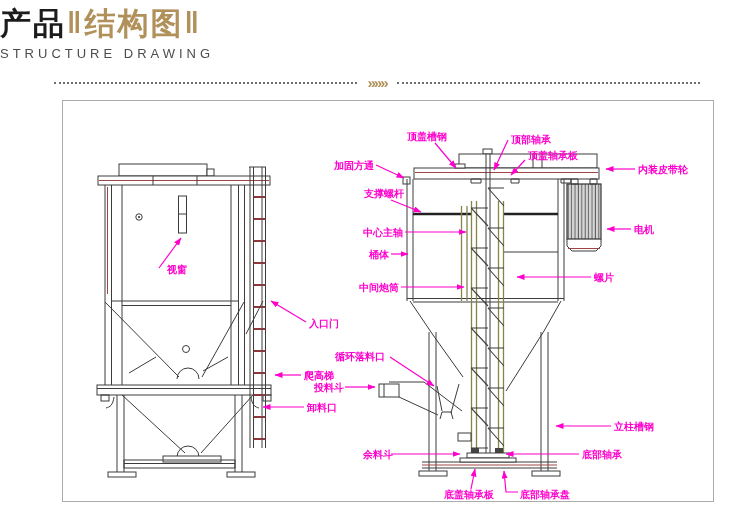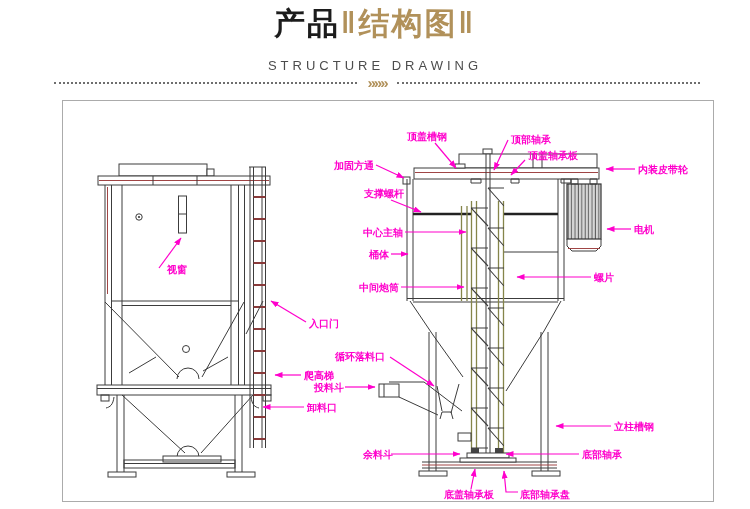--- a/index.html
+++ b/index.html
@@ -1,21 +1,21 @@
 <!DOCTYPE html>
 <html><head>
 <meta charset="utf-8">
 <style>
   html,body{margin:0;padding:0;background:#ffffff;}
   body{width:750px;height:509px;position:relative;font-family:"Liberation Sans",sans-serif;overflow:hidden;}
-  .header{position:absolute;top:0;left:0;width:750px;text-align:center;}
+  .header{position:absolute;top:0;left:0;width:750px;text-align:left;}
   .title{margin-top:7px;font-size:31px;font-weight:bold;letter-spacing:2px;line-height:34px;color:#1c1c1c;}
   .title .gold{color:#b1915a;}
   .title .sep{color:#b1915a;font-weight:bold;font-size:29px;margin:0 1px;position:relative;top:-1px;}
-  .subtitle{margin-top:17px;font-size:13px;color:#4c4c4c;letter-spacing:4px;}
+  .subtitle{margin-top:5px;font-size:13px;color:#4c4c4c;letter-spacing:4px;}
   .divider{position:absolute;top:78px;left:54px;width:646px;display:flex;align-items:center;}
   .dots{flex:1;border-top:2px dotted #6e6e6e;height:0;}
   .chev{color:#b1915a;font-weight:bold;font-size:15px;letter-spacing:-2px;padding:0 10px;line-height:10px;}
   .canvas{position:absolute;left:62px;top:100px;width:650px;height:400px;border:1px solid #ababab;background:#fff;}
   .canvas svg{position:absolute;left:0;top:0;}
   .lbl{fill:#ff00cc;font-size:10px;font-weight:bold;font-family:"Liberation Sans",sans-serif;}
   .ldr{stroke:#ff00cc;stroke-width:1.2;fill:none;}
   .arr{marker-end:url(#ah);}
   .dk{stroke:#3c3c3c;stroke-width:1;fill:none;}
   .dkf{stroke:#3c3c3c;stroke-width:1;fill:#ffffff;}

